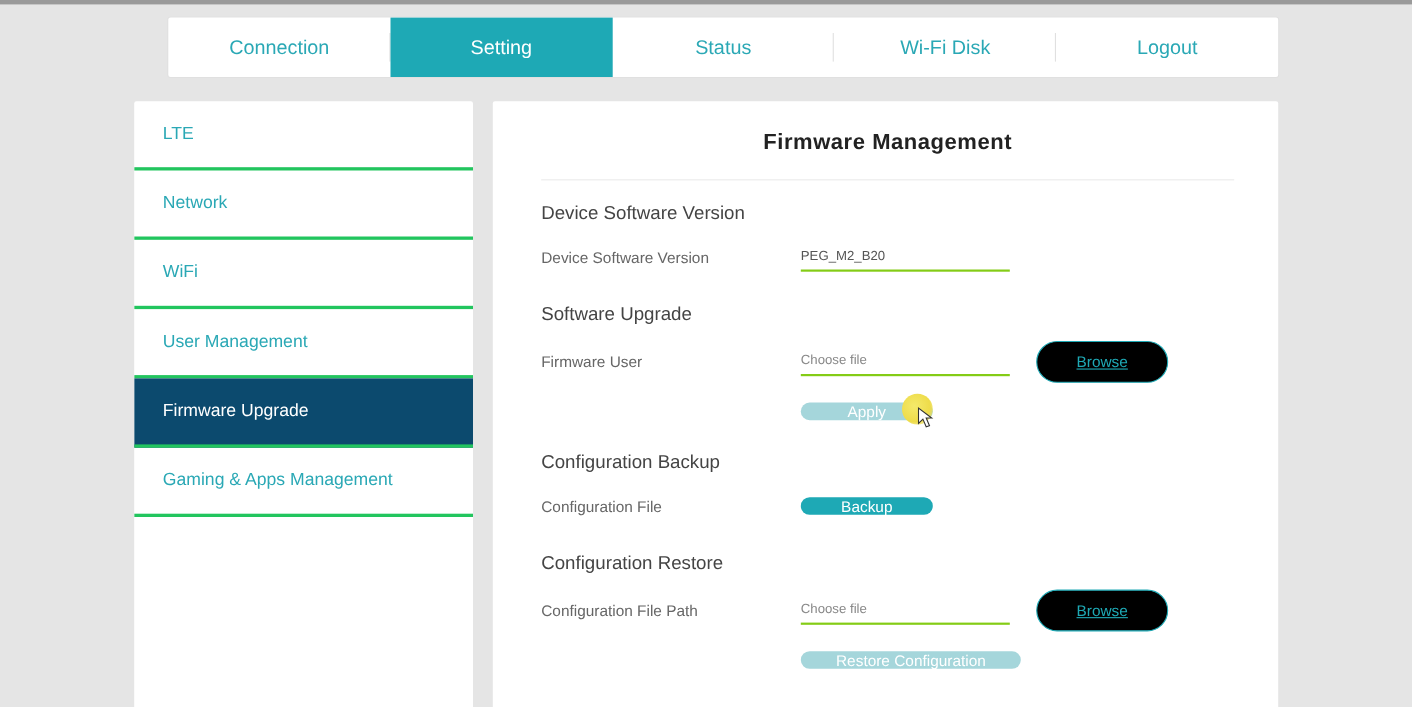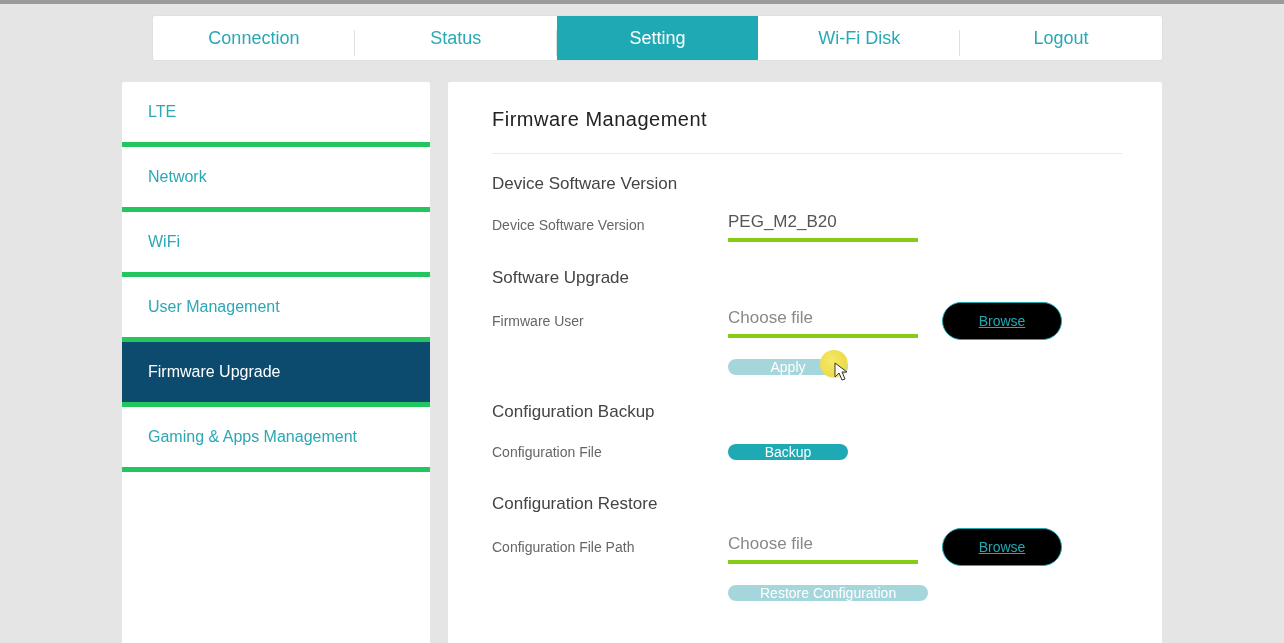--- a/index.html
+++ b/index.html
@@ -16,21 +16,21 @@
       background: #9a9a9a;
       width: 100%;
     }
     .page-wrap {
       width: 1040px;
       margin: 0 auto;
     }
     .topnav {
       background: #ffffff;
       display: flex;
-      height: 44px;
+      height: 54px;
       border-radius: 2px;
       margin-top: 12px;
       box-shadow: 0 0 0 1px rgba(0,0,0,0.02);
       margin-left: 31px;
     }
     .topnav-item {
       flex: 1;
       display: flex;
       align-items: center;
       justify-content: center;
@@ -60,39 +60,40 @@
     .sidebar {
       width: 308px;
       background: #ffffff;
       border-radius: 2px;
       overflow: hidden;
     }
     .sidebar-item {
       padding: 21px 26px;
       font-size: 16px;
       color: #2aa8b5;
-      border-bottom: 5px solid #22c55e;
+      border-bottom: 3px solid #22c55e;
       cursor: pointer;
     }
     .sidebar-item.active {
       background: #0c4a6e;
       color: #ffffff;
     }
     .main {
       flex: 1;
       background: #ffffff;
       border-radius: 2px;
       padding: 26px 40px 26px 44px;
     }
     .page-title {
       font-size: 20px;
       color: #222;
-      font-weight: 400;
+      font-weight: 700;
       letter-spacing: 0.5px;
       margin-bottom: 22px;
+      text-align: center;
     }
     .divider {
       border: none;
       border-top: 1px solid #eaeaea;
       margin-bottom: 20px;
     }
     .section-title {
       font-size: 17px;
       color: #444;
       font-weight: 400;
@@ -110,22 +111,22 @@
       color: #666;
       font-weight: 300;
     }
     .field-value-wrap {
       display: flex;
       align-items: center;
       gap: 24px;
     }
     .underline-input {
       border: none;
-      border-bottom: 4px solid #84cc16;
-      font-size: 17px;
+      border-bottom: 2px solid #84cc16;
+      font-size: 12px;
       color: #555;
       padding: 4px 0 6px 0;
       width: 190px;
       background: transparent;
       outline: none;
       font-family: inherit;
       font-weight: 300;
     }
     .underline-input::placeholder { color: #888; }
     .pill-btn {
@@ -179,25 +180,25 @@
 <body>
 
 <div class="topbar-stripe"></div>
 
 <div class="page-wrap">
 
   <div class="topnav">
     <div class="topnav-item">
       <span>Connection</span>
     </div>
-    <div class="topnav-item">
-      <span>Status</span>
-    </div>
     <div class="topnav-item active">
       <span>Setting</span>
+    </div>
+    <div class="topnav-item">
+      <span>Status</span>
     </div>
     <div class="topnav-item">
       <span>Wi-Fi Disk</span>
     </div>
     <div class="topnav-item">
       <span>Logout</span>
     </div>
   </div>
 
   <div class="content-row">

